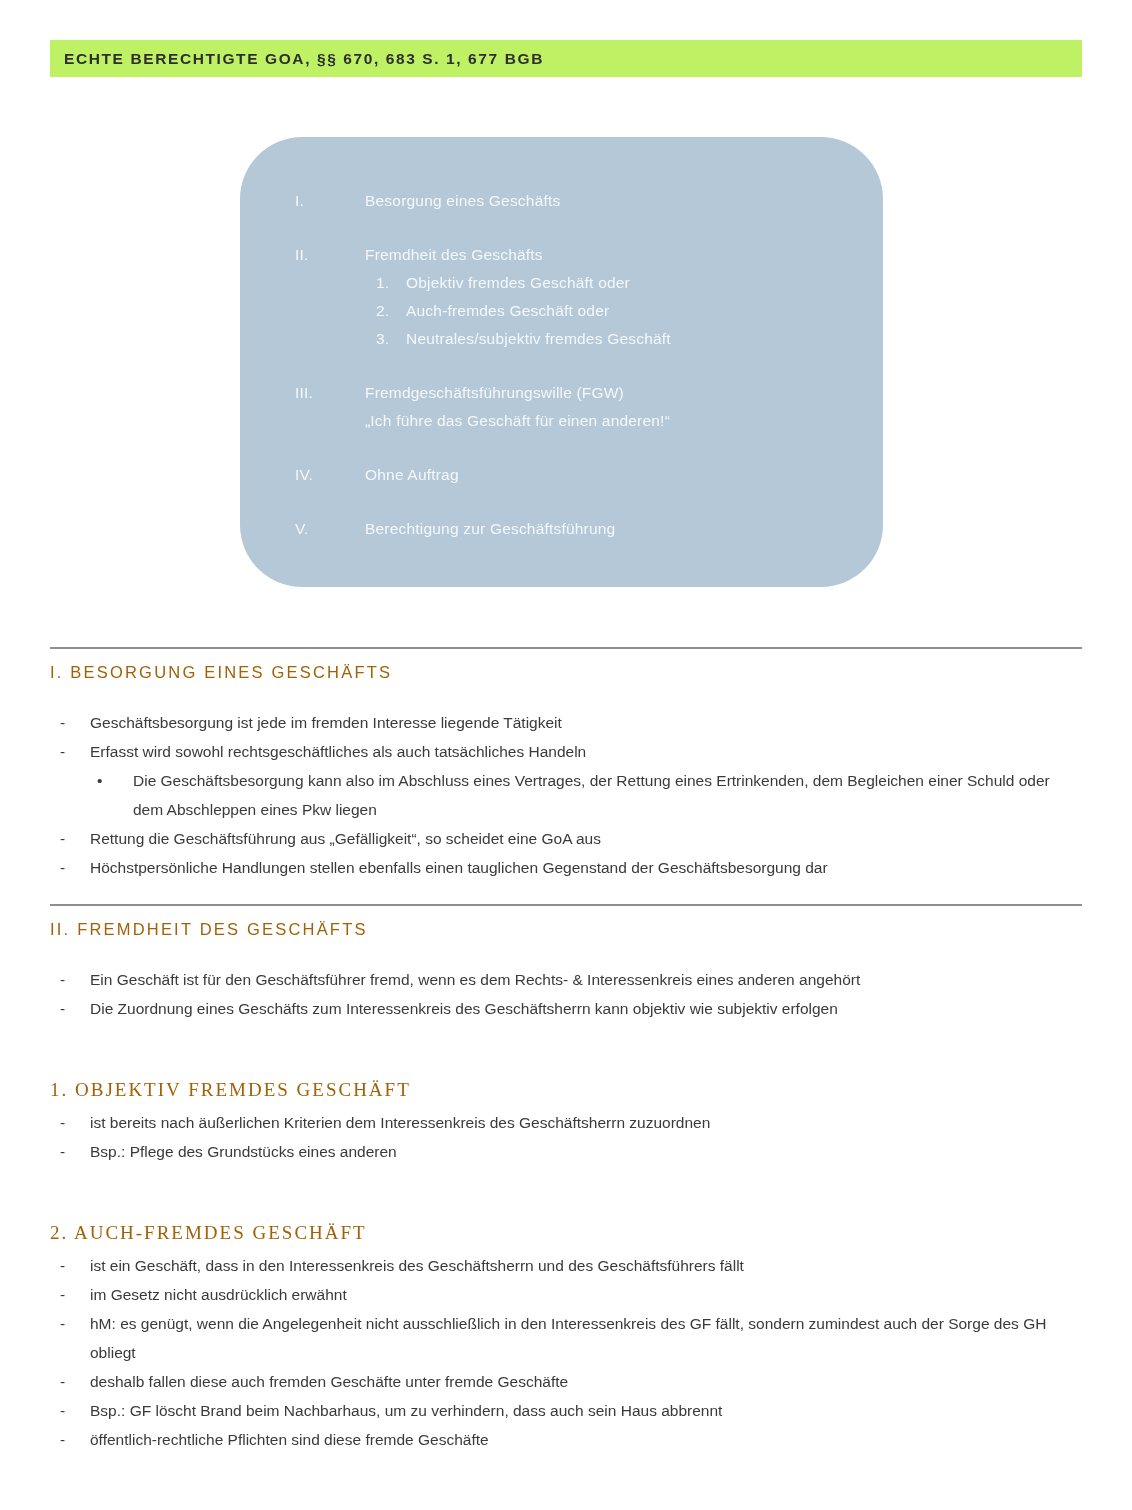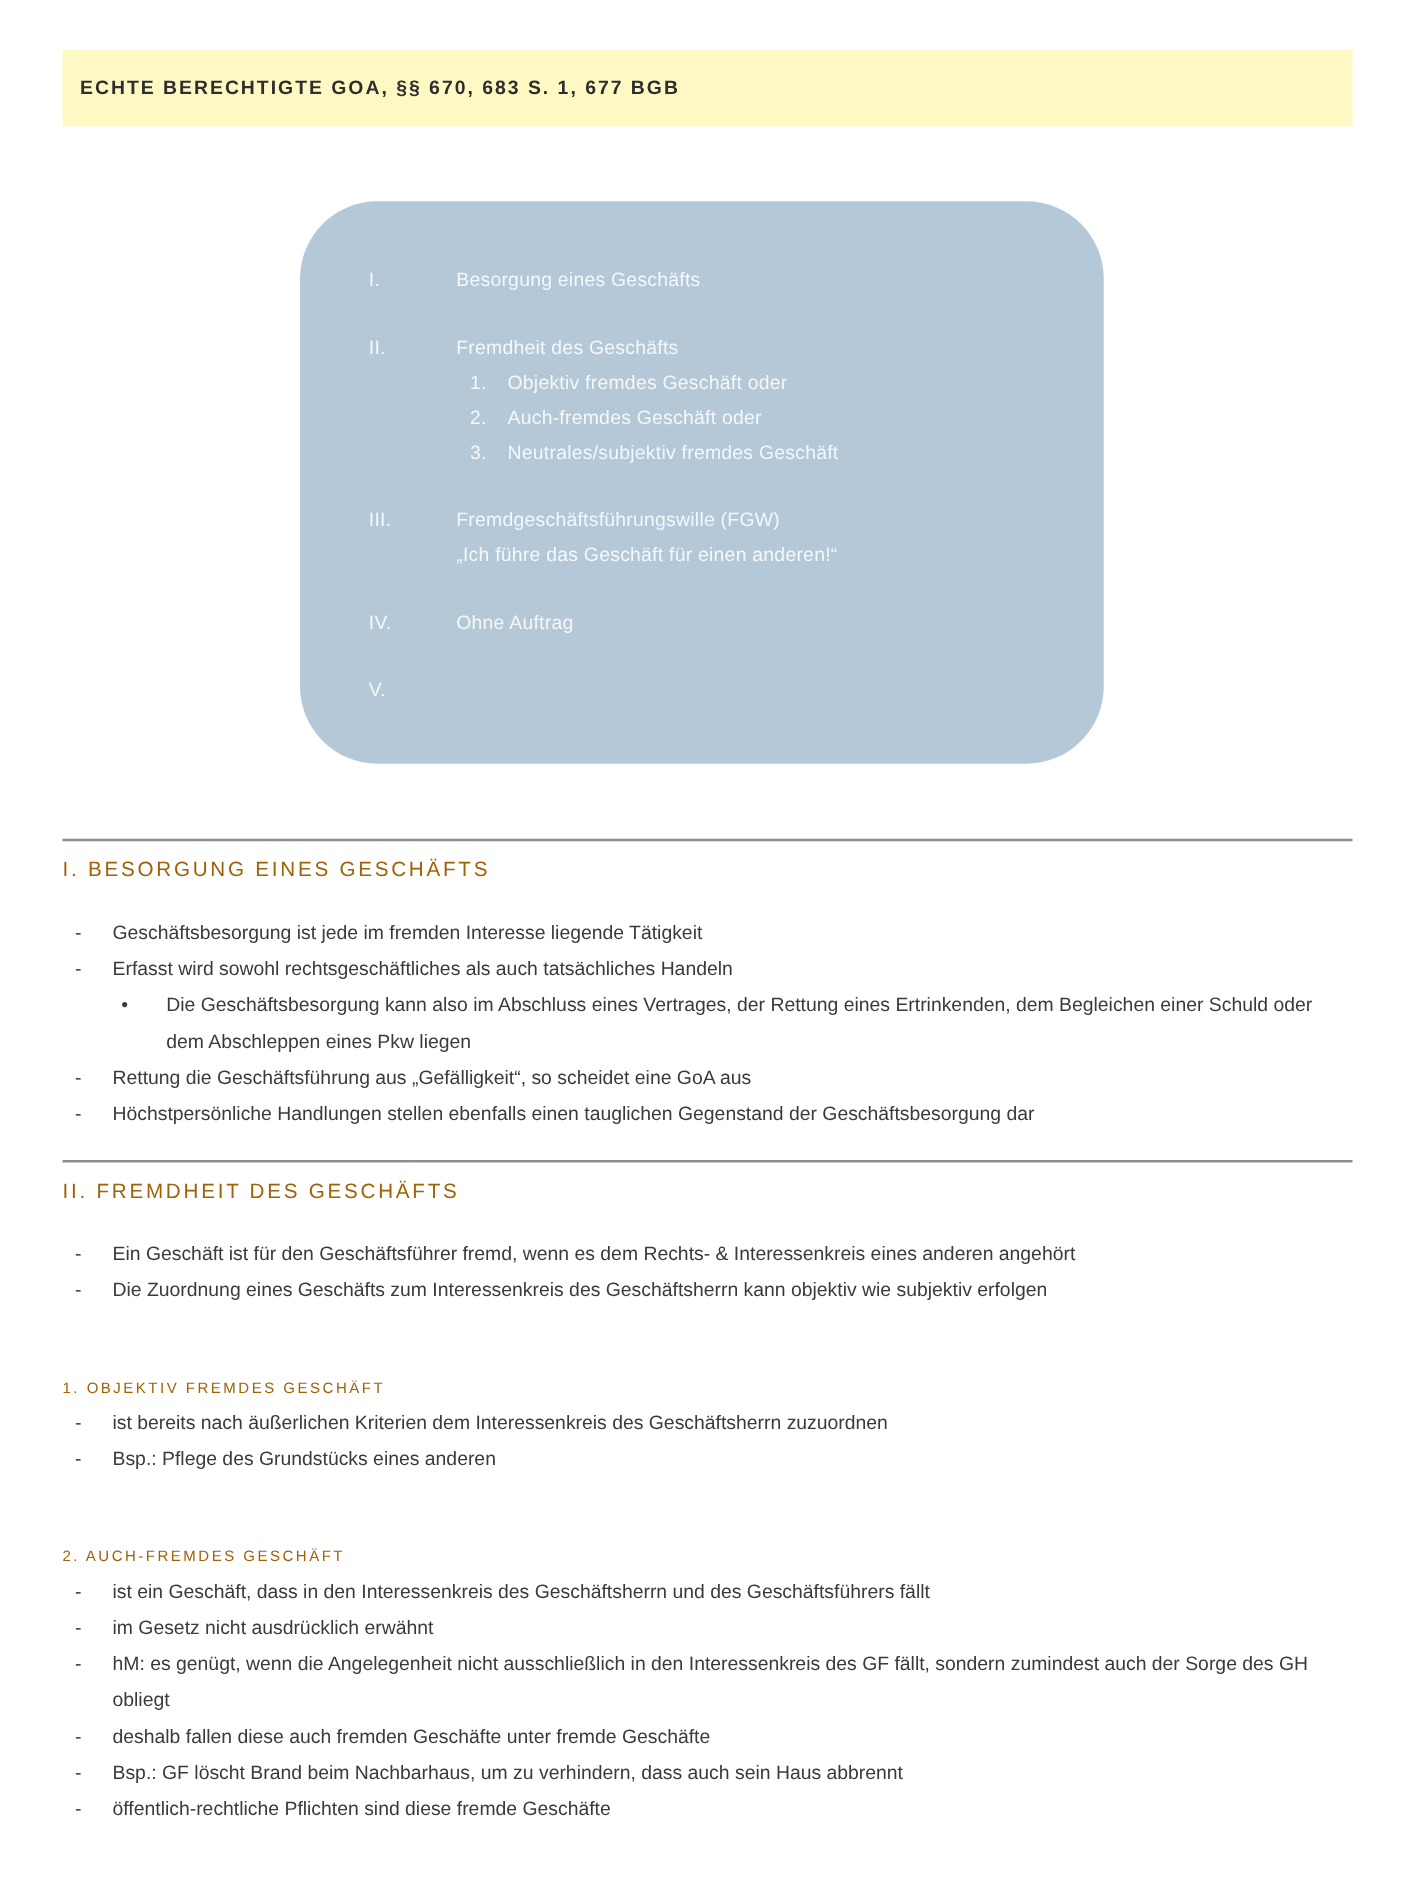--- a/index.html
+++ b/index.html
@@ -6,24 +6,24 @@
   body {
     width: 1132px; height: 1510px;
     font-family: "Liberation Sans", sans-serif;
     color: #3a3a3a;
     overflow: hidden;
   }
   .page { padding: 40px 50px 0 50px; box-sizing: border-box; }
 
   
   .header-bar {
-    background: #fef9c3;
+    background: #bef264;
     height: 37px;
     display: flex; align-items: center;
-    padding: 12px 14px;
+    padding: 0 14px;
   }
   .header-title {
     font-size: 15.5px; font-weight: 600;
     letter-spacing: 1.6px; color: #2e2e2e;
     white-space: nowrap;
   }
 
   
   .outline-box {
     margin: 60px 0 0 190px;
@@ -47,21 +47,21 @@
   
   .rule { border: none; border-top: 2px solid #8f8f8f; margin: 0; }
   .section-i { margin-top: 60px; }
   .section-ii { margin-top: 22px; }
   .subsection { margin-top: 56px; }
   h2, h3 {
     font-weight: 400; color: #a16207;
     margin: 0;
   }
   h2 { font-size: 16.5px; letter-spacing: 2.2px; margin-top: 14px; }
-  h3 { font-size: 12px; letter-spacing: 2px; }
+  h3 { font-size: 19px; letter-spacing: 2px; font-family: Liberation Serif, serif; }
 
   .bullets { margin-top: 26px; }
   .bullets.tight { margin-top: 7px; }
   .bullet { display: flex; font-size: 15.5px; line-height: 29px; }
   .bullet .marker {
     box-sizing: border-box;
     width: 40px; padding-left: 10px; flex-shrink: 0;
   }
   .bullet.nested .marker {
     width: 83px; padding-left: 47px;
@@ -111,20 +111,21 @@
       </div>
     </div>
 
     <div class="o-item">
       <span class="o-num">IV.</span>
       <div class="o-text">Ohne Auftrag</div>
     </div>
 
     <div class="o-item">
       <span class="o-num">V.</span>
+      <div class="o-text">Berechtigung zur Geschäftsführung</div>
     </div>
 
   </div>
 
   <div class="section-i">
     <hr class="rule">
     <h2>I. BESORGUNG EINES GESCHÄFTS</h2>
     <div class="bullets">
       <div class="bullet">
         <span class="marker">-</span>

